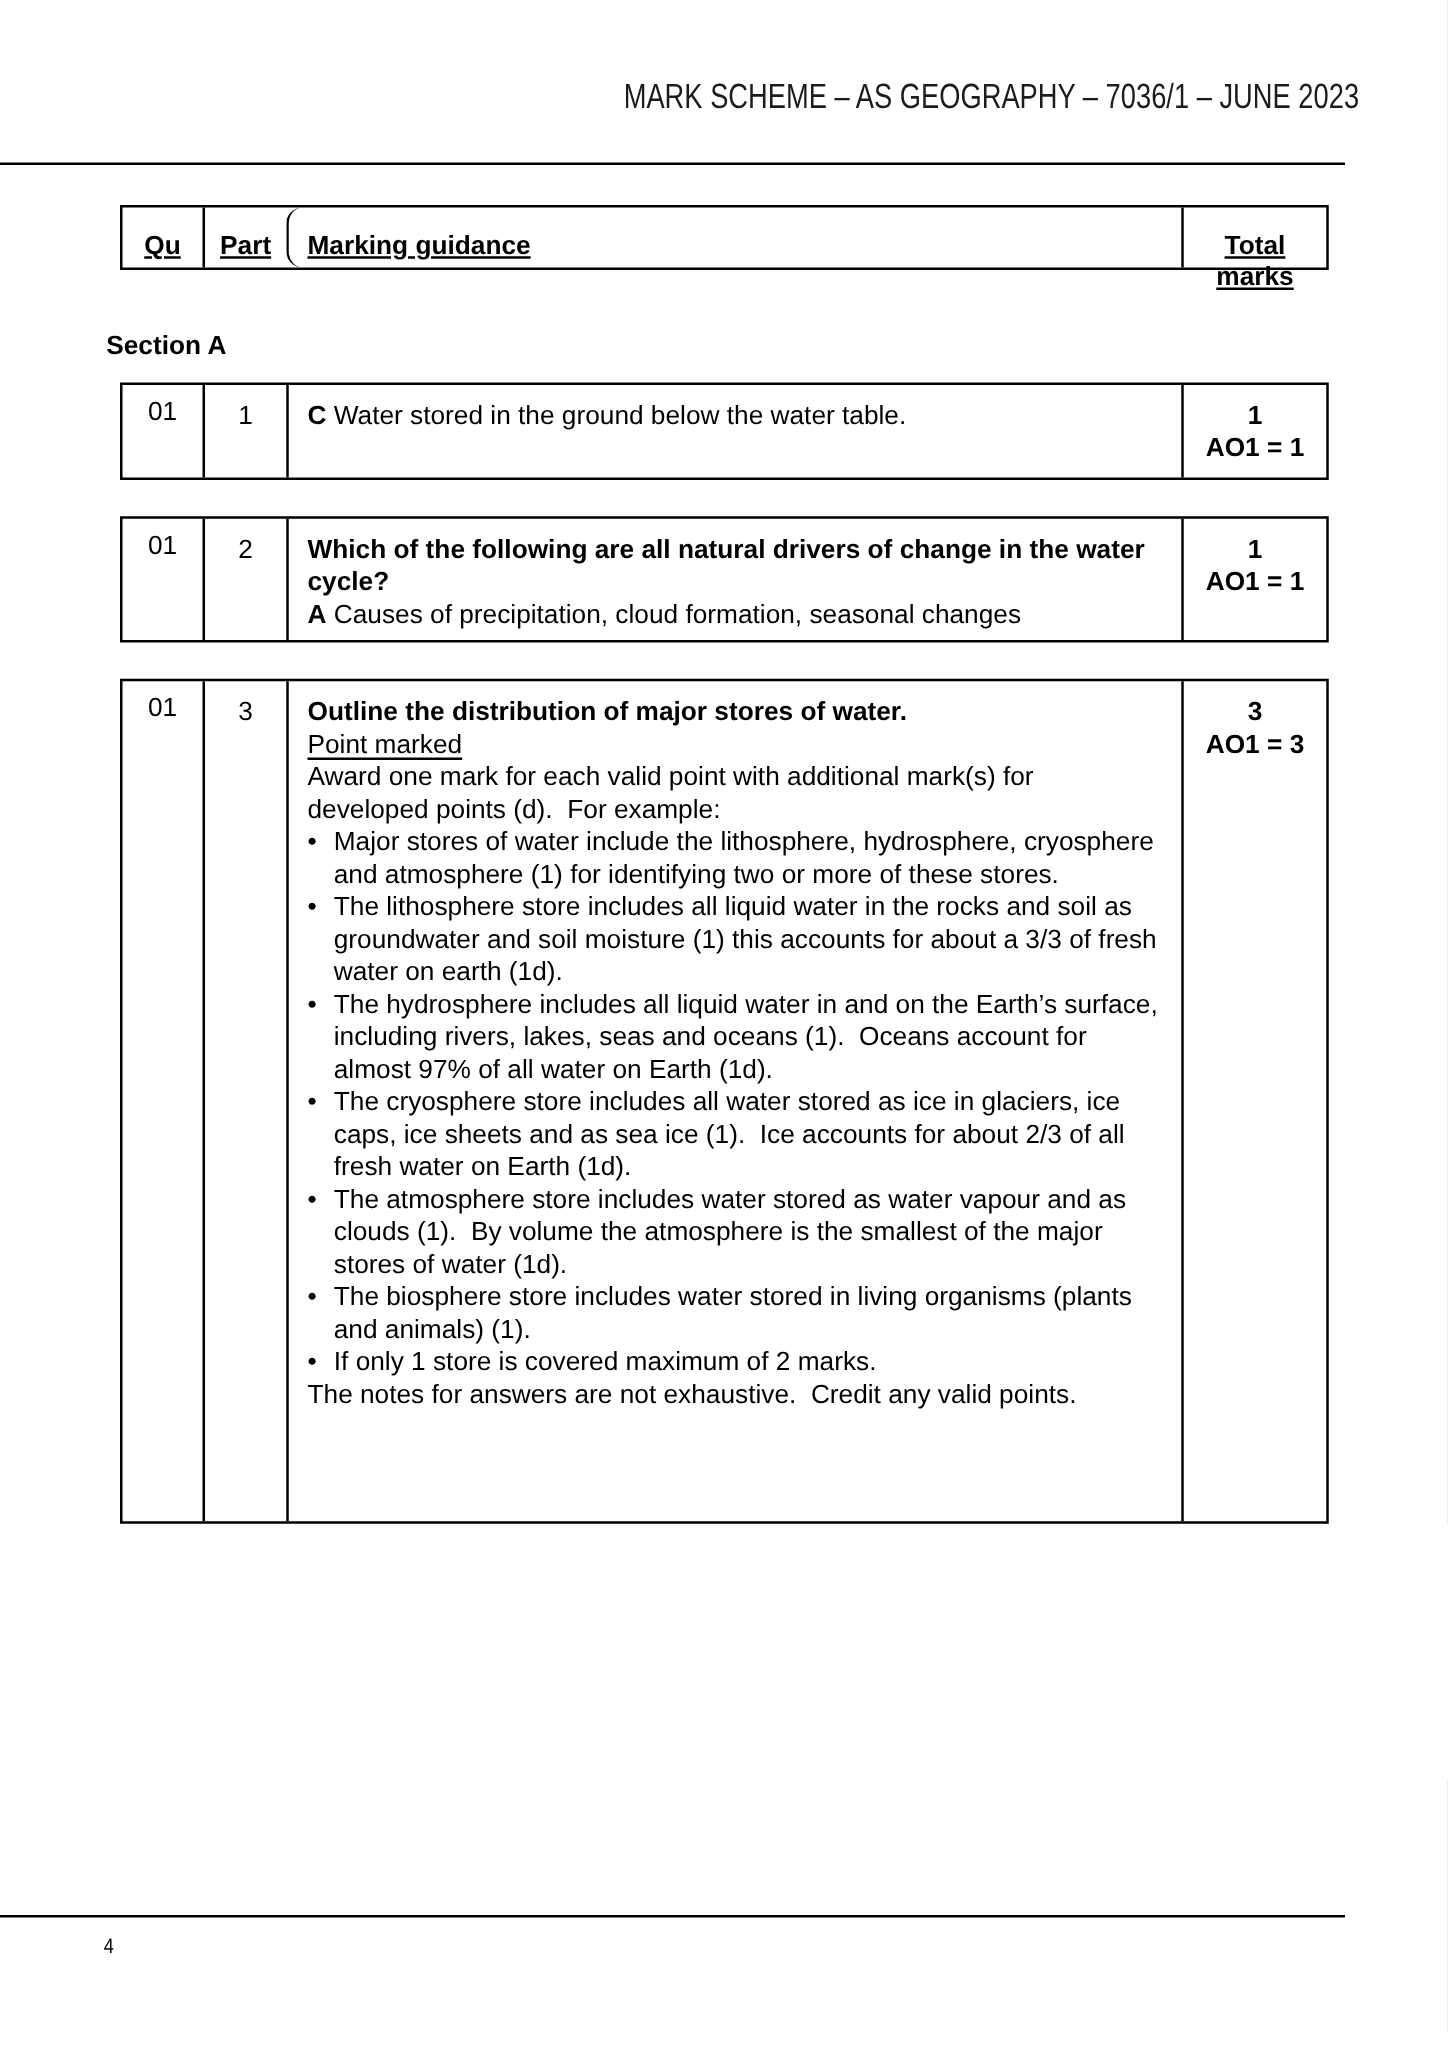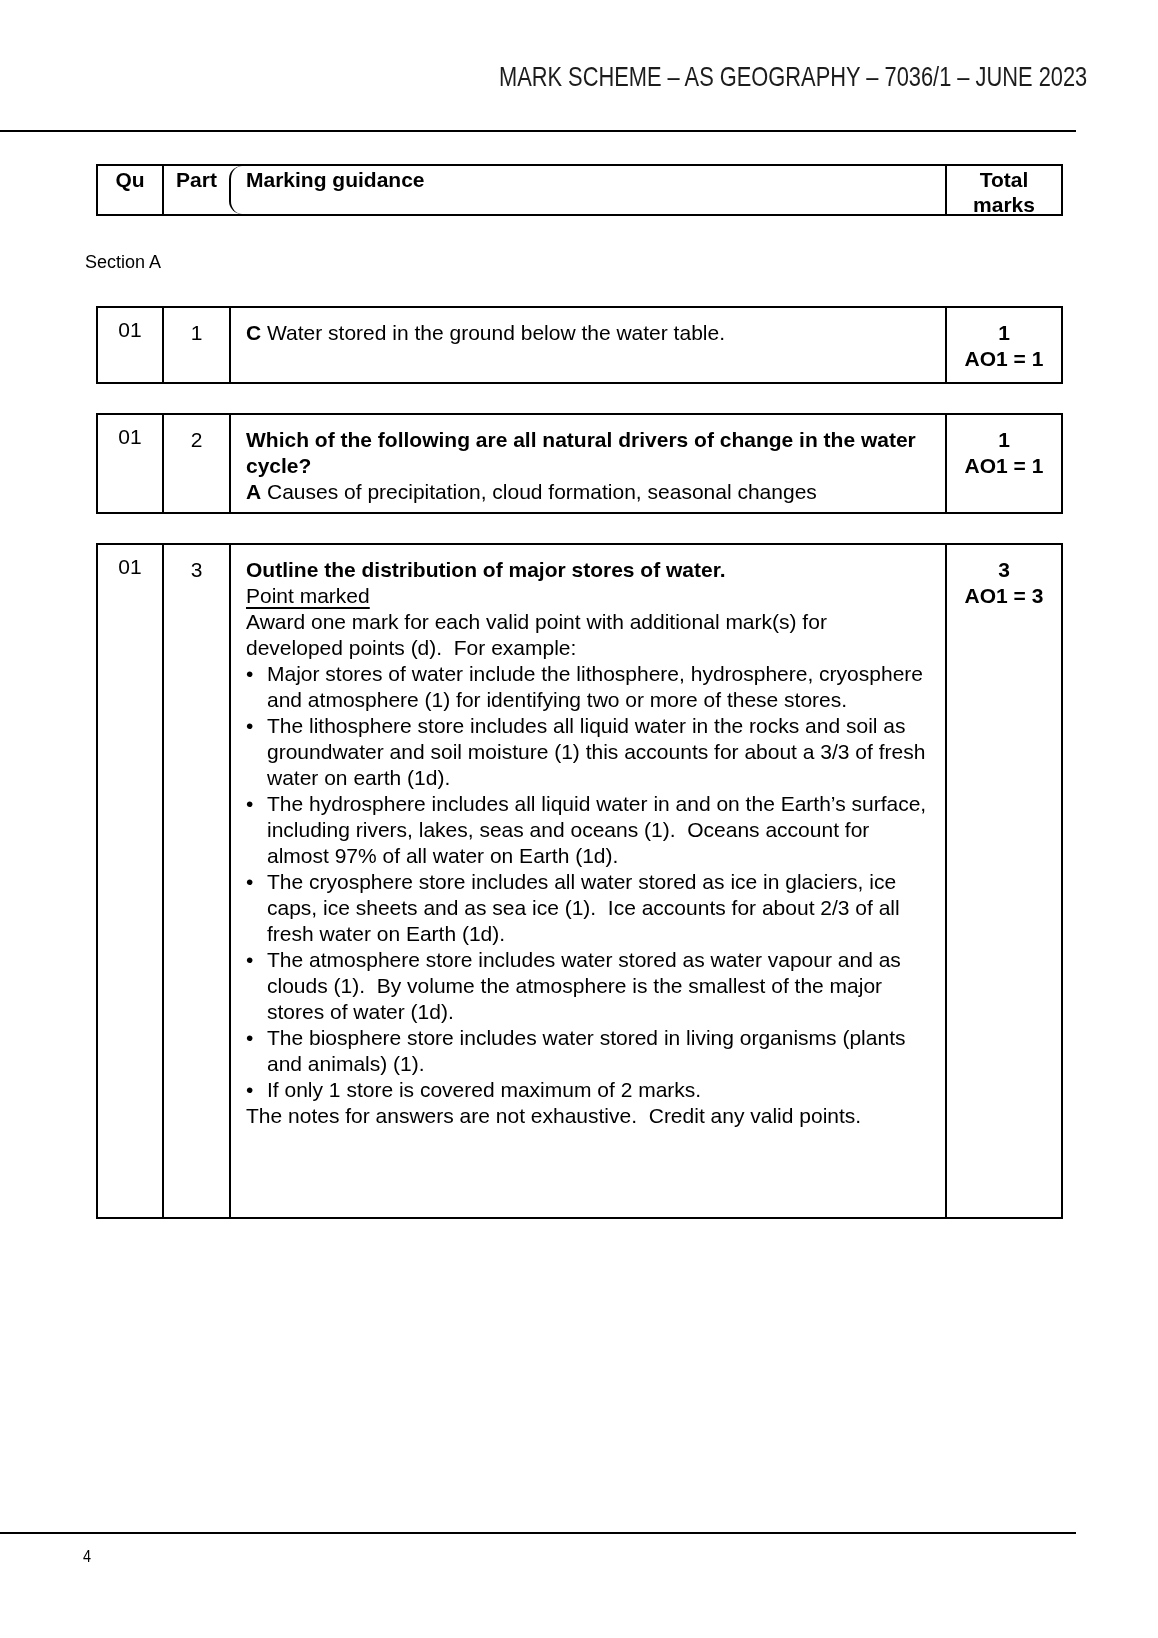--- a/index.html
+++ b/index.html
@@ -12,39 +12,39 @@
   .doc-header {
     position:absolute; top:62px; right:71px;
     font-size:28px; line-height:30px; font-weight:400; color:#1c1c1c;
     transform:scaleX(0.78); transform-origin:100% 50%;
     white-space:nowrap;
   }
   .rule { position:absolute; left:0; width:1076px; height:2px; background:#000; }
   .rule-top { top:130px; }
   .rule-bottom { top:1532px; }
   .section-label {
-    position:absolute; left:85px; top:249px;
-    font-size:18px; line-height:26px; font-weight:normal;
+    position:absolute; left:85px; top:264px;
+    font-size:21px; line-height:26px; font-weight:bold;
   }
   .mtable {
     position:absolute; left:96px; width:967px;
     box-sizing:border-box; border:2px solid #000;
     display:flex; align-items:stretch; background:#fff;
   }
   .mtable .c {
     box-sizing:border-box; border-left:2px solid #000;
     font-size:21px; line-height:26px;
   }
   .mtable .c:first-child { border-left:none; }
   .c-qu    { width:64px;  text-align:center; padding-top:9px; }
   .c-part  { width:67px;  text-align:center; padding-top:12px; }
   .c-guid  { width:716px; padding:12px 16px 12px 15px; }
   .c-total { width:116px; text-align:center; padding-top:12px; font-weight:bold; }
   .t-head  { top:164px; height:52px; }
-  .t-head .c { font-weight:bold; text-align:center; padding-top:1px; line-height:25px; }
+  .t-head .c { font-weight:bold; text-align:center; padding-top:18px; line-height:25px;text-decoration:underline; }
   .t-q1 { top:306px; height:78px; }
   .t-q2 { top:413px; height:101px; }
   .t-q3 { top:543px; height:676px; }
   .bold { font-weight:bold; }
   .pre  { white-space:pre-wrap; }
   .u {
     text-decoration:underline;
     text-underline-offset:4px;
     text-decoration-thickness:1.5px;
   }

